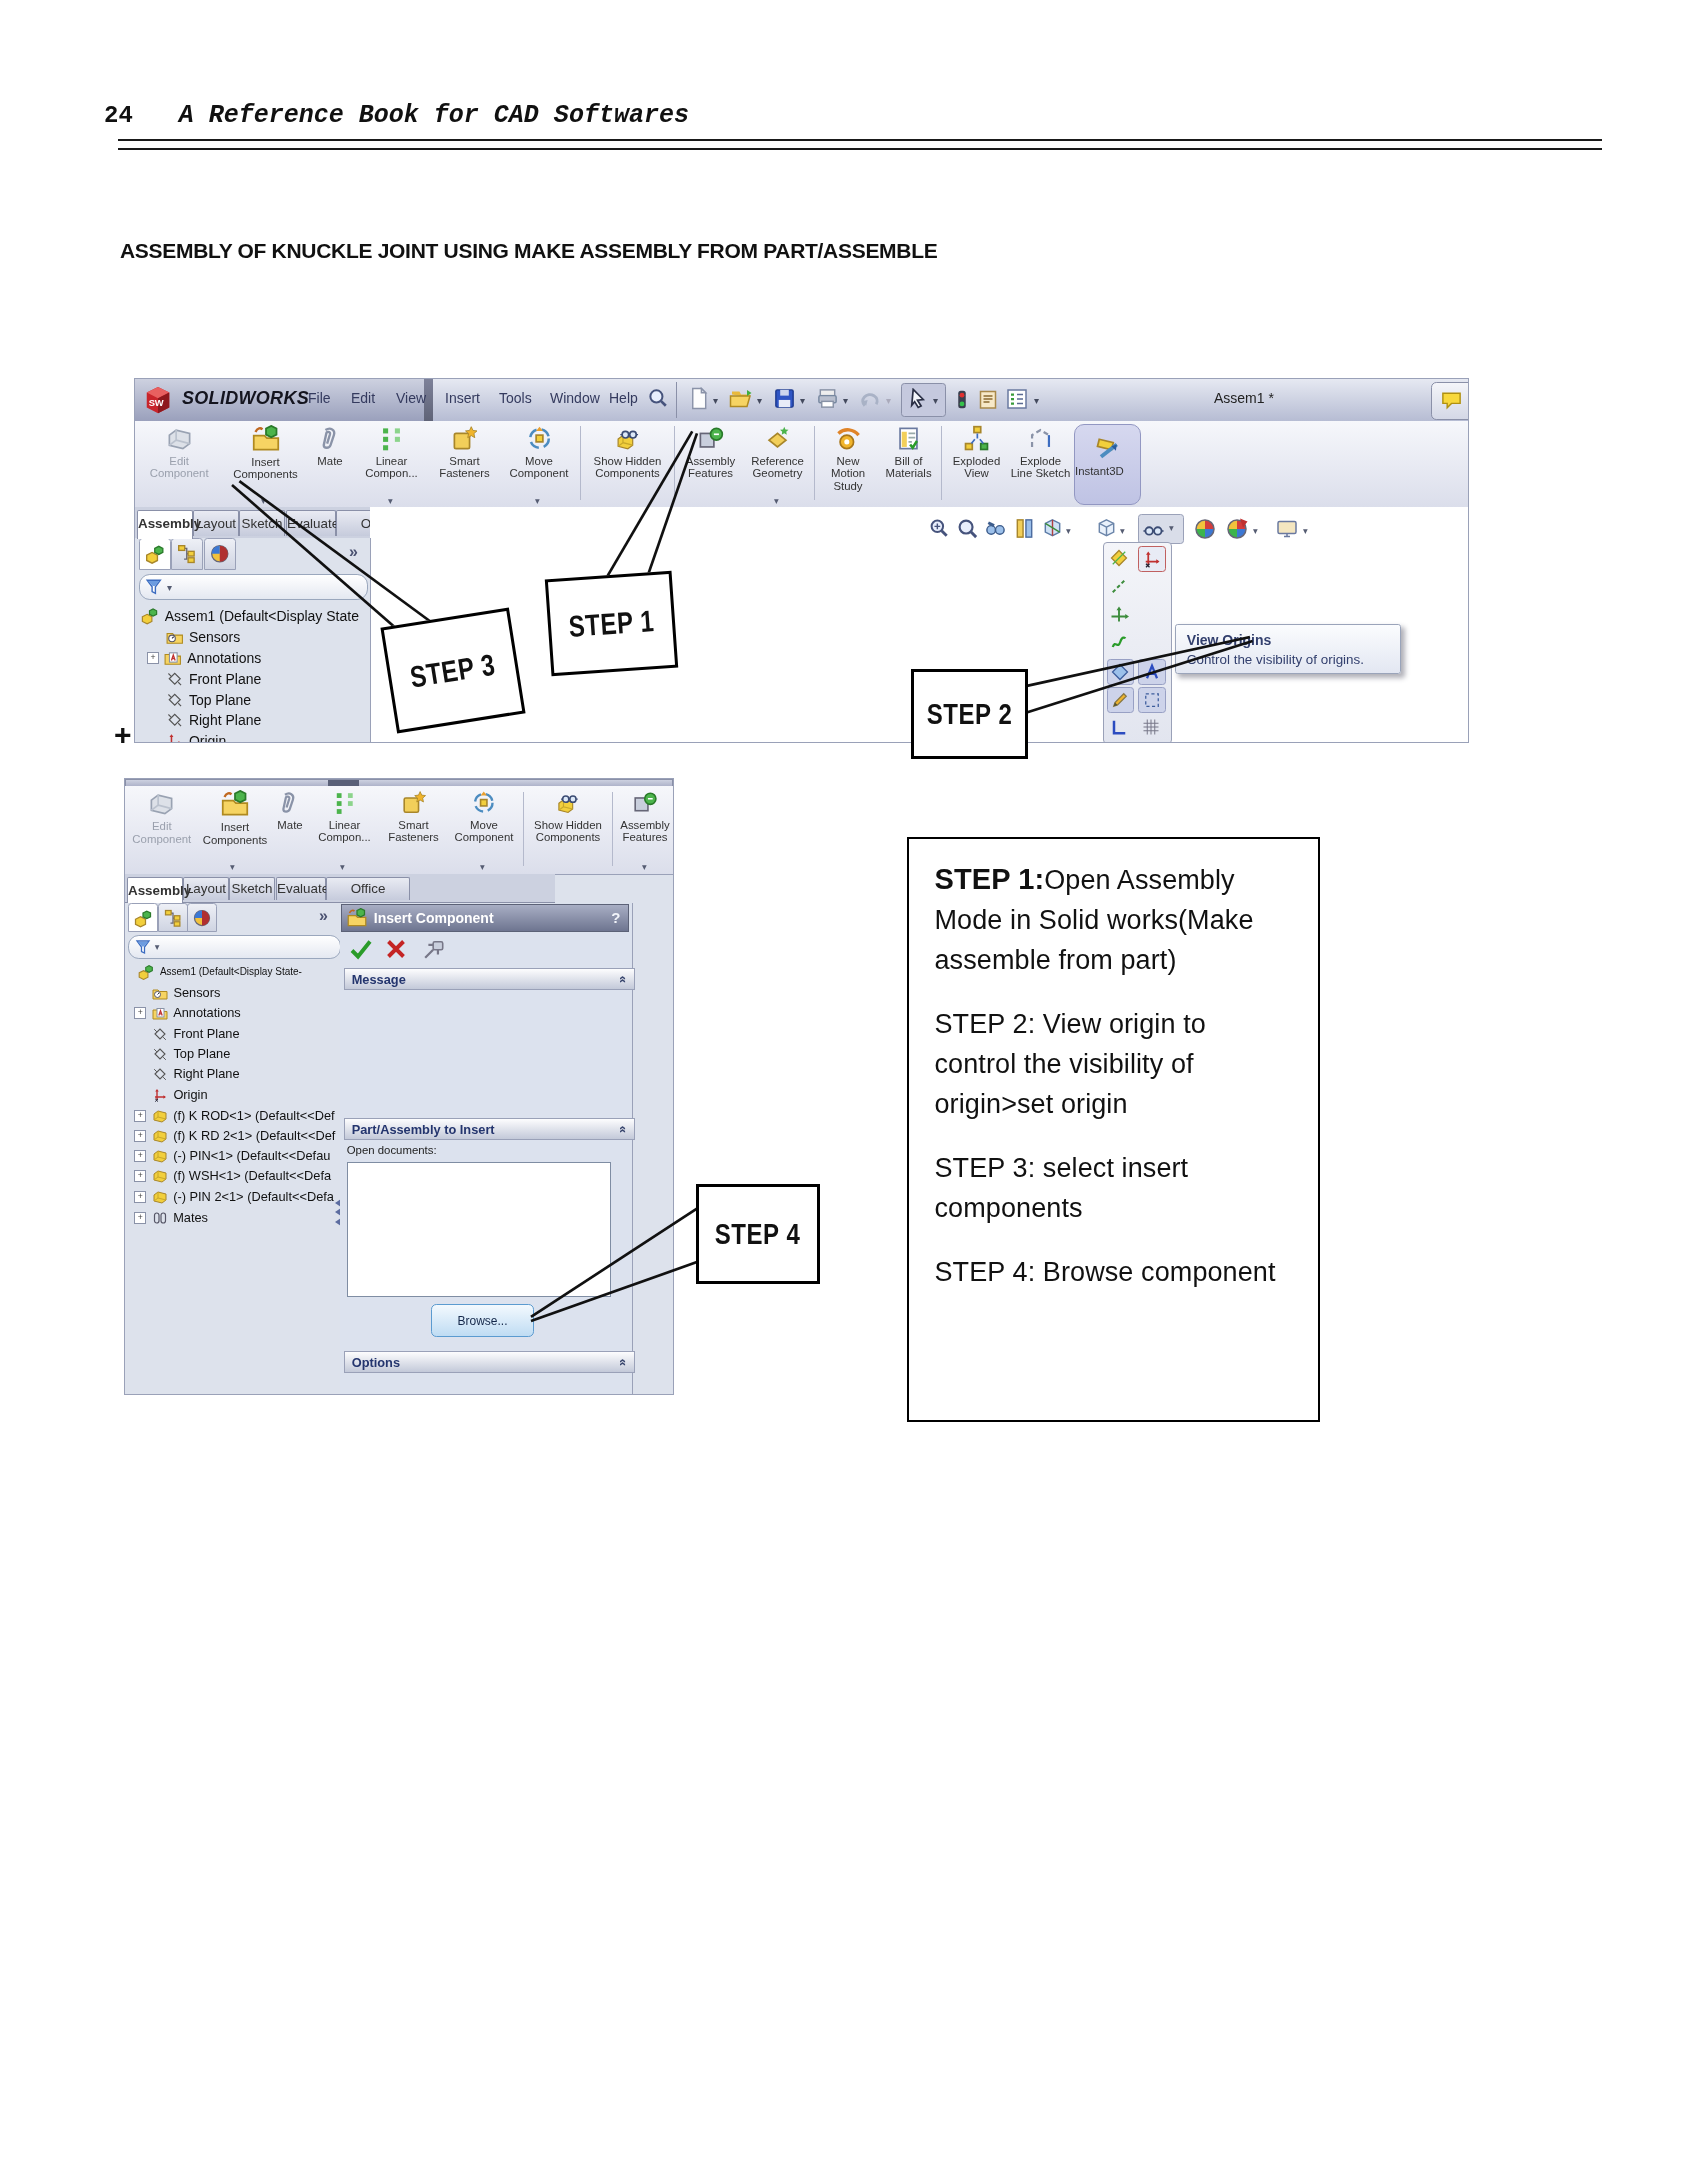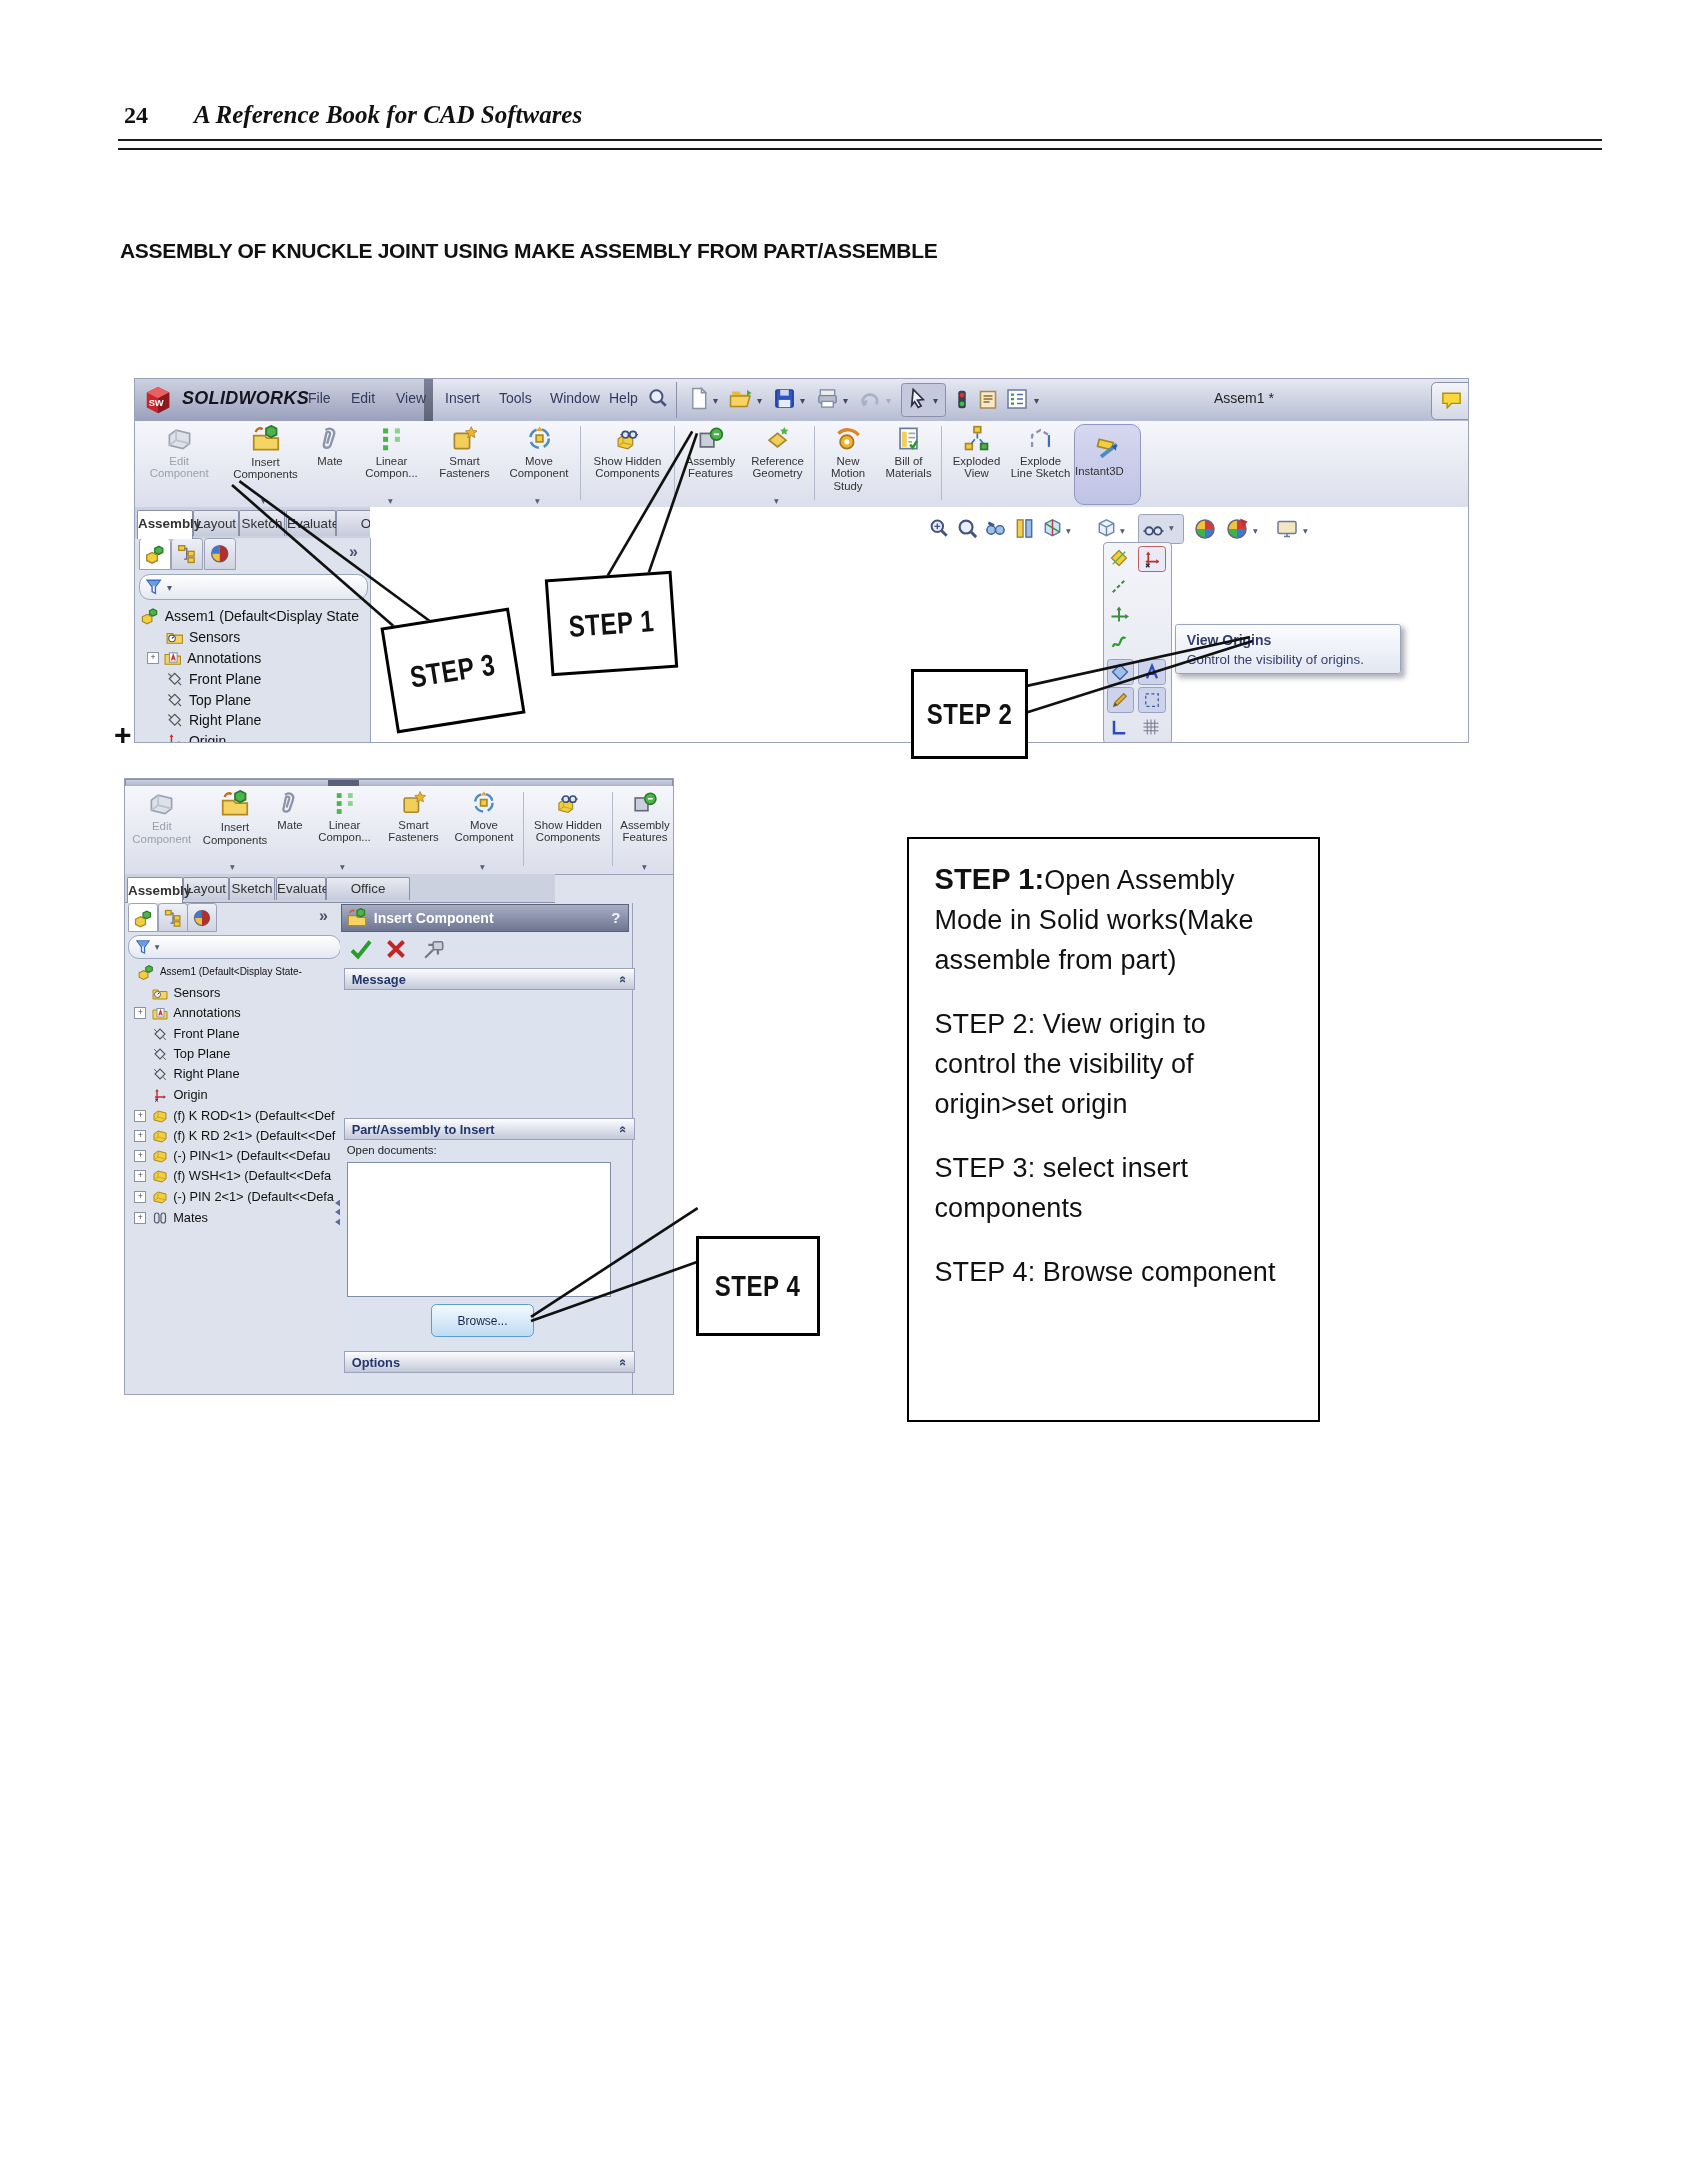--- a/index.html
+++ b/index.html
@@ -2,21 +2,21 @@
 <html style="font-size:10.8px"><head>
 <meta charset="utf-8">
 <style>
   html,body{margin:0;padding:0}
   body{width:1707px;height:2183px;position:relative;background:#fff;
        font-family:"Liberation Sans",sans-serif;color:#111;overflow:hidden}
   .abs{position:absolute}
   .nowrap{white-space:nowrap;overflow:hidden}
 
   
-  .book-header{left:124px;top:101px;width:1485px;font-family:Liberation Serif, serif}
+  .book-header{left:104px;top:101px;width:1485px;font-family:Liberation Mono, monospace}
   .page-num{font-weight:bold;font-size:24px;display:inline-block;vertical-align:baseline}
   .book-title{font-weight:bold;font-style:italic;font-size:25px;margin-left:46px}
   .double-rule{left:118px;top:139px;width:1484px;height:6.7px;
                border-top:2.7px solid #1a1a1a;border-bottom:2px solid #1a1a1a}
   .section-title{left:120px;top:239px;font-size:21px;font-weight:bold;letter-spacing:-0.3px}
   .plus-sign{left:114px;top:718px;font-size:30px;font-weight:bold}
 
   
   .sshot{background:#dde2ec;border:0.7px solid #9aa1b8;overflow:hidden}
   .titlebar{left:0;top:0;right:0;height:42px;background:linear-gradient(#e6e9f2,#b6bcd3);
@@ -939,21 +939,21 @@
 
 <div class="abs callout" style="left:548px;top:575px;width:121px;height:91px;transform:rotate(-4deg)">
   <span>STEP 1</span>
 </div>
 <div class="abs callout" style="left:388px;top:617px;width:124px;height:101px;transform:rotate(-9deg)">
   <span>STEP 3</span>
 </div>
 <div class="abs callout" style="left:911px;top:669px;width:111px;height:84px">
   <span>STEP 2</span>
 </div>
-<div class="abs callout" style="left:696px;top:1236px;width:118px;height:94px">
+<div class="abs callout" style="left:696px;top:1184px;width:118px;height:94px">
   <span>STEP 4</span>
 </div>
 
 <svg id="leaders" class="abs" width="1707" height="2183" viewBox="0 0 2540 3249">
   <path d="M1030 642 L880 898" stroke="#111" stroke-width="4" fill="none"></path>
   <path d="M1037 645 L953 888" stroke="#111" stroke-width="4" fill="none"></path>
   <path d="M345 722 L604 948" stroke="#111" stroke-width="4" fill="none"></path>
   <path d="M356 716 L658 938" stroke="#111" stroke-width="4" fill="none"></path>
   <path d="M1860 948 L1523 1022" stroke="#111" stroke-width="4" fill="none"></path>
   <path d="M1864 954 L1523 1062" stroke="#111" stroke-width="4" fill="none"></path>

